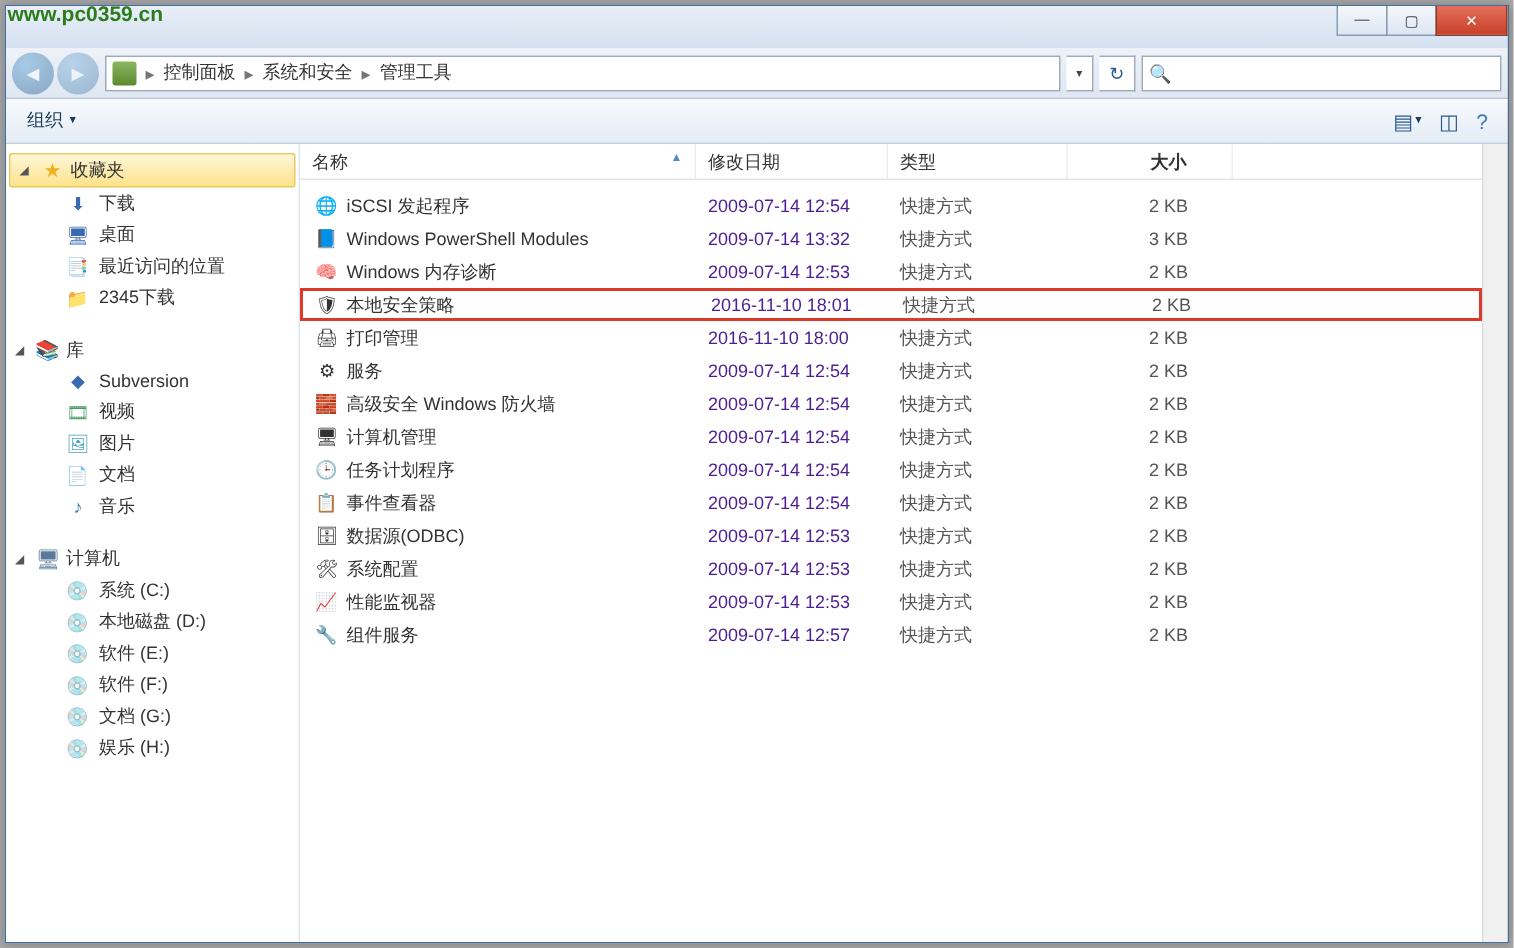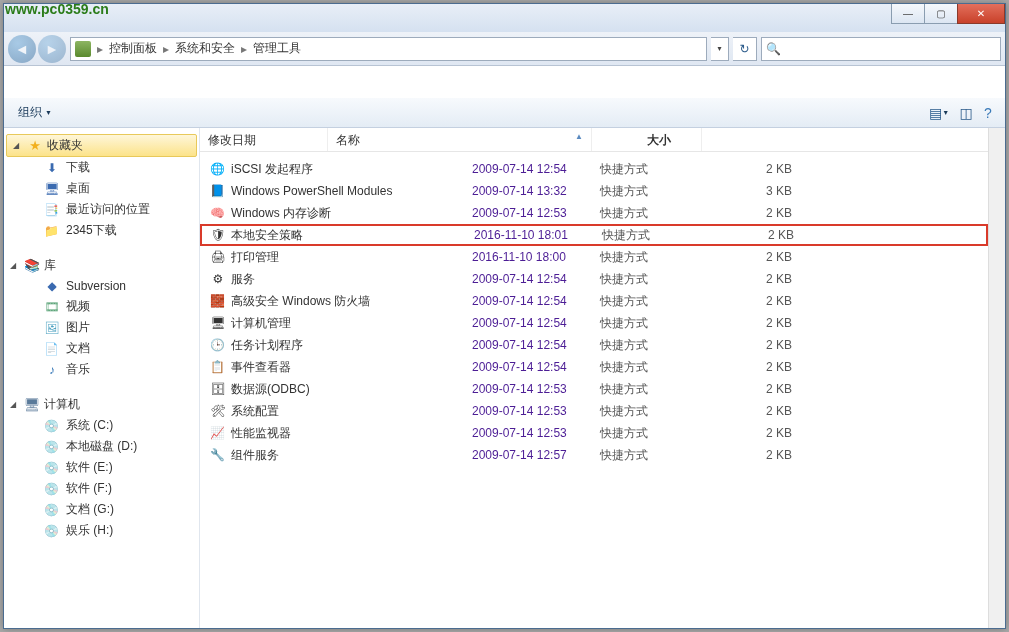--- a/index.html
+++ b/index.html
@@ -30,21 +30,21 @@
     .addr-icon { width: 16px; height: 16px; margin-right: 4px; background: linear-gradient(#8db562,#5a8a2e); border-radius: 2px; }
     .crumb { padding: 0 4px; cursor: pointer; }
     .crumb-sep { color: #777; padding: 0 2px; }
     .addr-refresh { width: 24px; height: 24px; border: 1px solid #9dabbc; border-left: none; display:flex;align-items:center;justify-content:center; font-size: 12px; color: #2a5a8a; background: #fff; }
     .addr-dd { width: 18px; height: 24px; border: 1px solid #9dabbc; border-left: none; display:flex;align-items:center;justify-content:center; font-size: 8px; color: #444; background: #fff; }
     .search-box { width: 240px; height: 24px; background: #fff; border: 1px solid #9dabbc; display:flex; align-items:center; padding: 0 4px; }
     .search-box input { border: none; outline: none; flex: 1; font-size: 12px; font-style: italic; color: #888; }
     .search-icon { font-size: 12px; color: #4a7ab0; }
     
     
-    .cmdbar { height: 30px; background: linear-gradient(#f7fafd,#e4ecf5); border-bottom: 1px solid #c4d0e0; display: flex; align-items: center; padding: 0 6px; margin-top: 32px; }
+    .cmdbar { height: 30px; background: linear-gradient(#f7fafd,#e4ecf5); border-bottom: 1px solid #c4d0e0; display: flex; align-items: center; padding: 0 6px; }
     .cmd-item { font-size: 12px; color: #1a3a5a; padding: 4px 8px; display: flex; align-items: center; gap: 3px; }
     .cmd-arrow { font-size: 7px; color: #1a3a5a; }
     .cmd-spacer { flex: 1; }
     .cmd-icon { width: 22px; height: 22px; display:flex;align-items:center;justify-content:center; color: #2a5a8a; font-size: 14px; border: 1px solid transparent; }
     .cmd-icon.dd { width: 32px; }
     
     
     .body { flex: 1; display: flex; min-height: 0; }
     
     
@@ -225,25 +225,26 @@
             <div class="nav-sub">
               <span class="nav-sub-icon i-drive">💿</span>
               <span>娱乐 (H:)</span>
             </div>
           </div>
       </div>
     </div>
 
     <div class="filepane">
       <div class="cols">
-        <div class="col date">修改日期</div>
         <div class="col name">
           <span>名称</span>
           <span class="sort-arrow">▲</span>
         </div>
+        <div class="col date">修改日期</div>
+        <div class="col type">类型</div>
         <div class="col size">大小</div>
       </div>
       <div class="rows" id="file-rows">
           <div class="row">
             <div class="c-name">
               <span class="f-icon">🌐</span>
               <span>iSCSI 发起程序</span>
             </div>
             <div class="c-date">2009-07-14 12:54</div>
             <div class="c-type">快捷方式</div>

